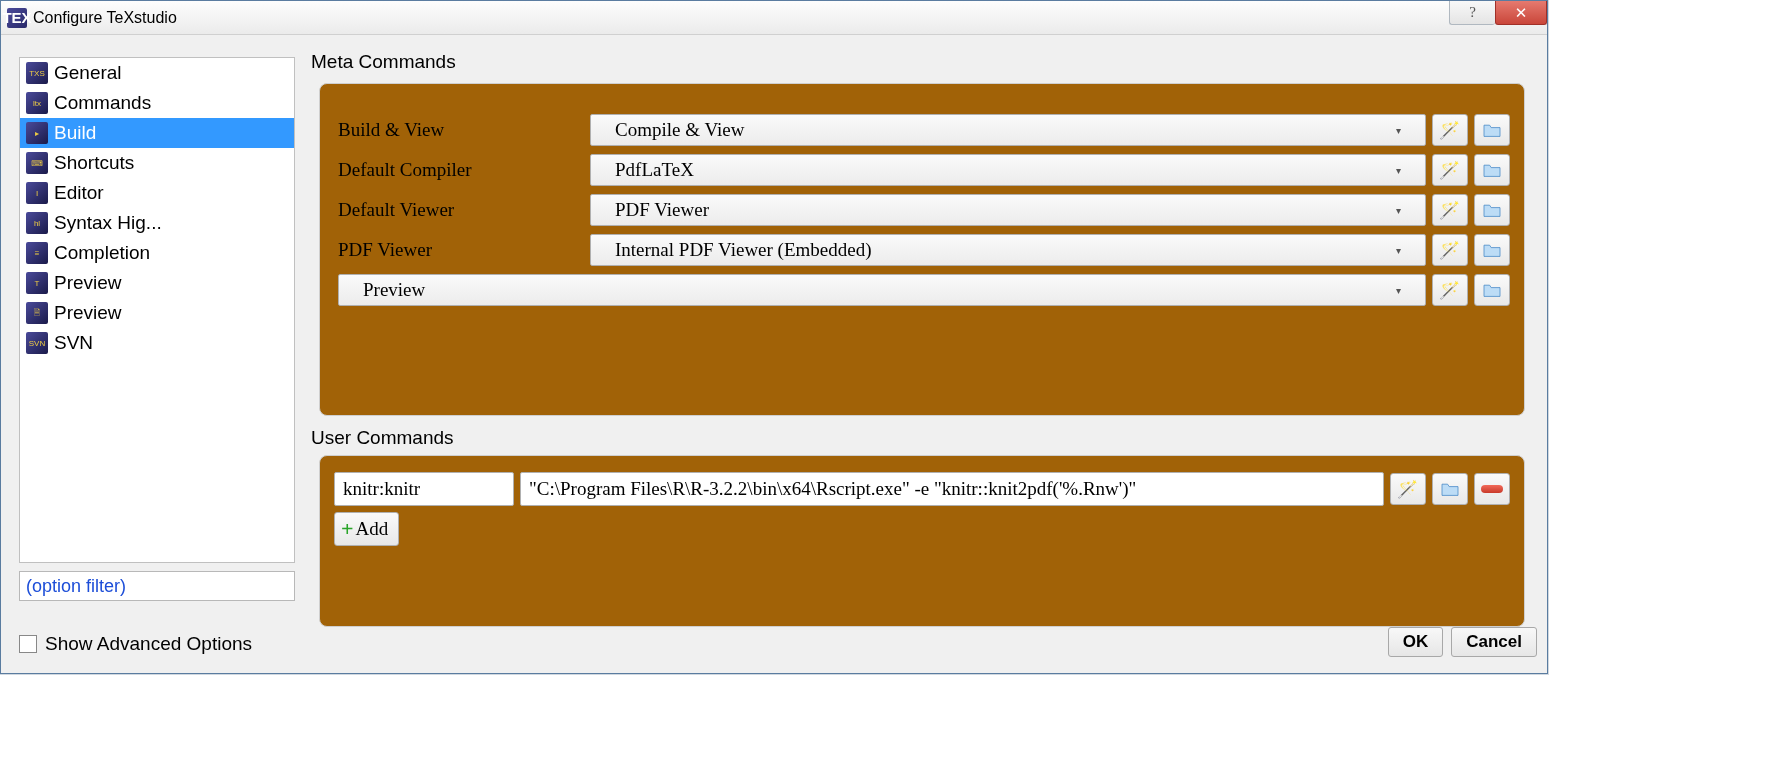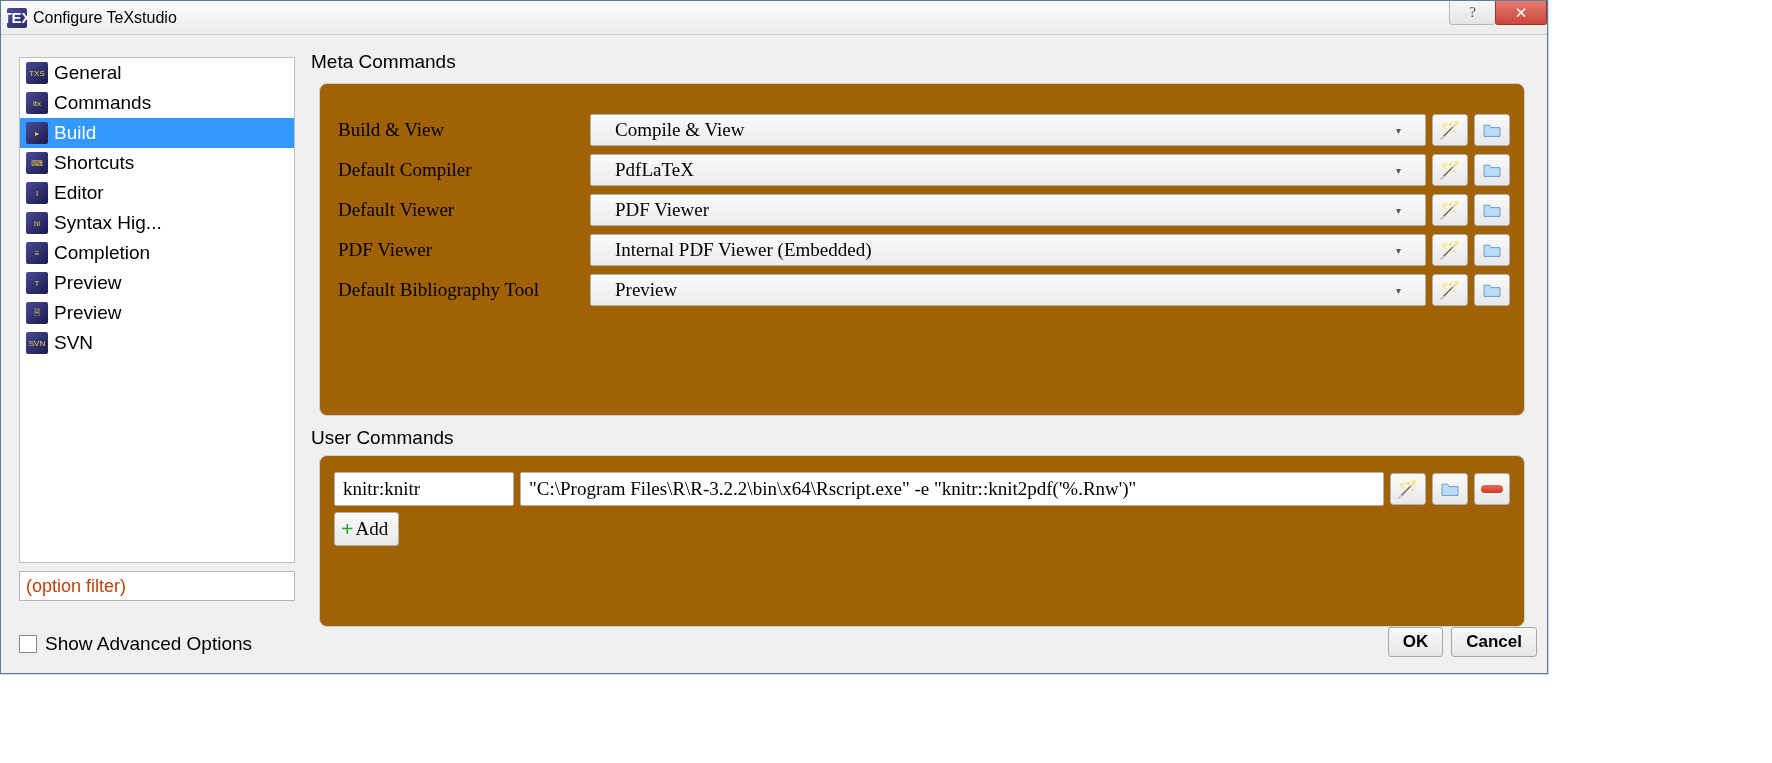--- a/index.html
+++ b/index.html
@@ -58,21 +58,21 @@
 }
 .sidebar-item.selected { background:#3399ff; color:#fff; }
 .sb-icon {
   width:22px;height:22px;
   background:linear-gradient(135deg,#4a4a9a,#1a1a4a);
   display:inline-flex;align-items:center;justify-content:center;
   font-size:8px;color:#eecc44;border-radius:2px;flex:0 0 22px;
 }
 .filter-input {
   position:absolute; top:530px; left:8px; width:276px; height:30px;
-  border:1px solid #b8b8b8; background:#fff; color:#c2410c;
+  border:1px solid #b8b8b8; background:#fff; color:#1d4ed8;
   padding:2px 6px; font-size:18px; font-style:normal;
   display:flex;align-items:center;
 }
 .adv-row { position:absolute; left:8px; bottom:8px; display:flex;align-items:center;gap:8px;}
 .checkbox { width:18px;height:18px;border:1px solid #888;background:#fff;}
 .adv-label{font-size:19px;}
 .btn {
   border:1px solid #a8a8a8; background:linear-gradient(#f8f8f8,#e6e6e6);
   padding:4px 14px; font-size:17px; border-radius:3px;font-weight:bold;
 }
@@ -241,21 +241,20 @@
           <div class="icon-btn">
               <span class="wand">🪄</span>
             </div>
           <div class="icon-btn">
             <svg class="folder-svg" viewBox="0 0 24 20">
                 <path fill="#bcdcf6" stroke="#4a8ac8" d="M2 4h7l2 3h11v11H2z"></path>
               </svg>
           </div>
         </div>
         <div class="meta-row">
-          <div class="meta-label">Default Bibliography Tool</div>
           <div class="combo">
             <span>Preview</span>
             <span class="combo-arrow">▾</span>
           </div>
           <div class="icon-btn">
               <span class="wand">🪄</span>
             </div>
           <div class="icon-btn">
             <svg class="folder-svg" viewBox="0 0 24 20">
                 <path fill="#bcdcf6" stroke="#4a8ac8" d="M2 4h7l2 3h11v11H2z"></path>

